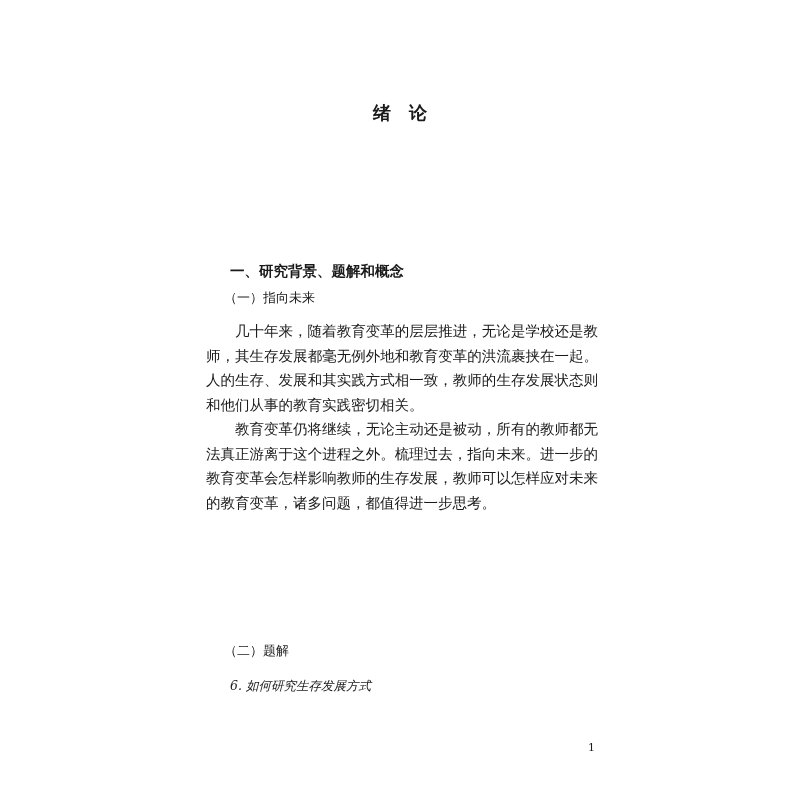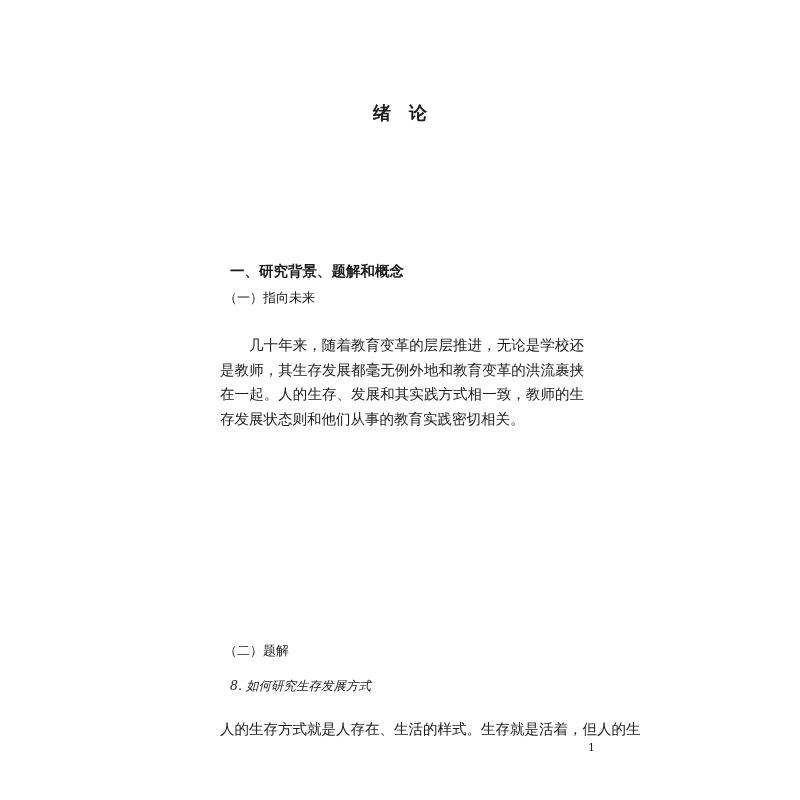--- a/index.html
+++ b/index.html
@@ -63,21 +63,21 @@
     }
     .body-block {
       position: absolute;
       left: 206px;
       width: 392px;
       font-size: 14.5px;
       line-height: 24.5px;
       text-align: justify;
     }
     .body-block p {
-      margin: 14px;
+      margin: 0;
       text-indent: 2em;
     }
     .block1 { top: 319px; }
     .block-last { top: 703px; }
     .page-number {
       position: absolute;
       top: 741px;
       left: 588px;
       font-size: 11px;
       line-height: 14px;
@@ -89,25 +89,23 @@
 <div class="page">
 
   <div class="chapter-title">绪论</div>
 
   <div class="section-heading">一、研究背景、题解和概念</div>
 
   <div class="subsection sub1">（一）指向未来</div>
 
   <div class="body-block block1">
     <p>几十年来，随着教育变革的层层推进，无论是学校还是教师，其生存发展都毫无例外地和教育变革的洪流裹挟在一起。人的生存、发展和其实践方式相一致，教师的生存发展状态则和他们从事的教育实践密切相关。</p>
+    <p>教育变革仍将继续，无论主动还是被动，所有的教师都无法真正游离于这个进程之外。梳理过去，指向未来。进一步的教育变革会怎样影响教师的生存发展，教师可以怎样应对未来的教育变革，诸多问题，都值得进一步思考。</p>
   </div>
 
   <div class="subsection sub2">（二）题解</div>
 
-  <div class="item-title">8. 如何研究生存发展方式</div>
+  <div class="item-title">6. 如何研究生存发展方式</div>
 
-  <div class="body-block block-last">
-    <p style="text-indent:0; white-space:nowrap;">人的生存方式就是人存在、生活的样式。生存就是活着，但人的生</p>
-  </div>
 
   <div class="page-number">1</div>
 
 </div>
 
 </body></html>

